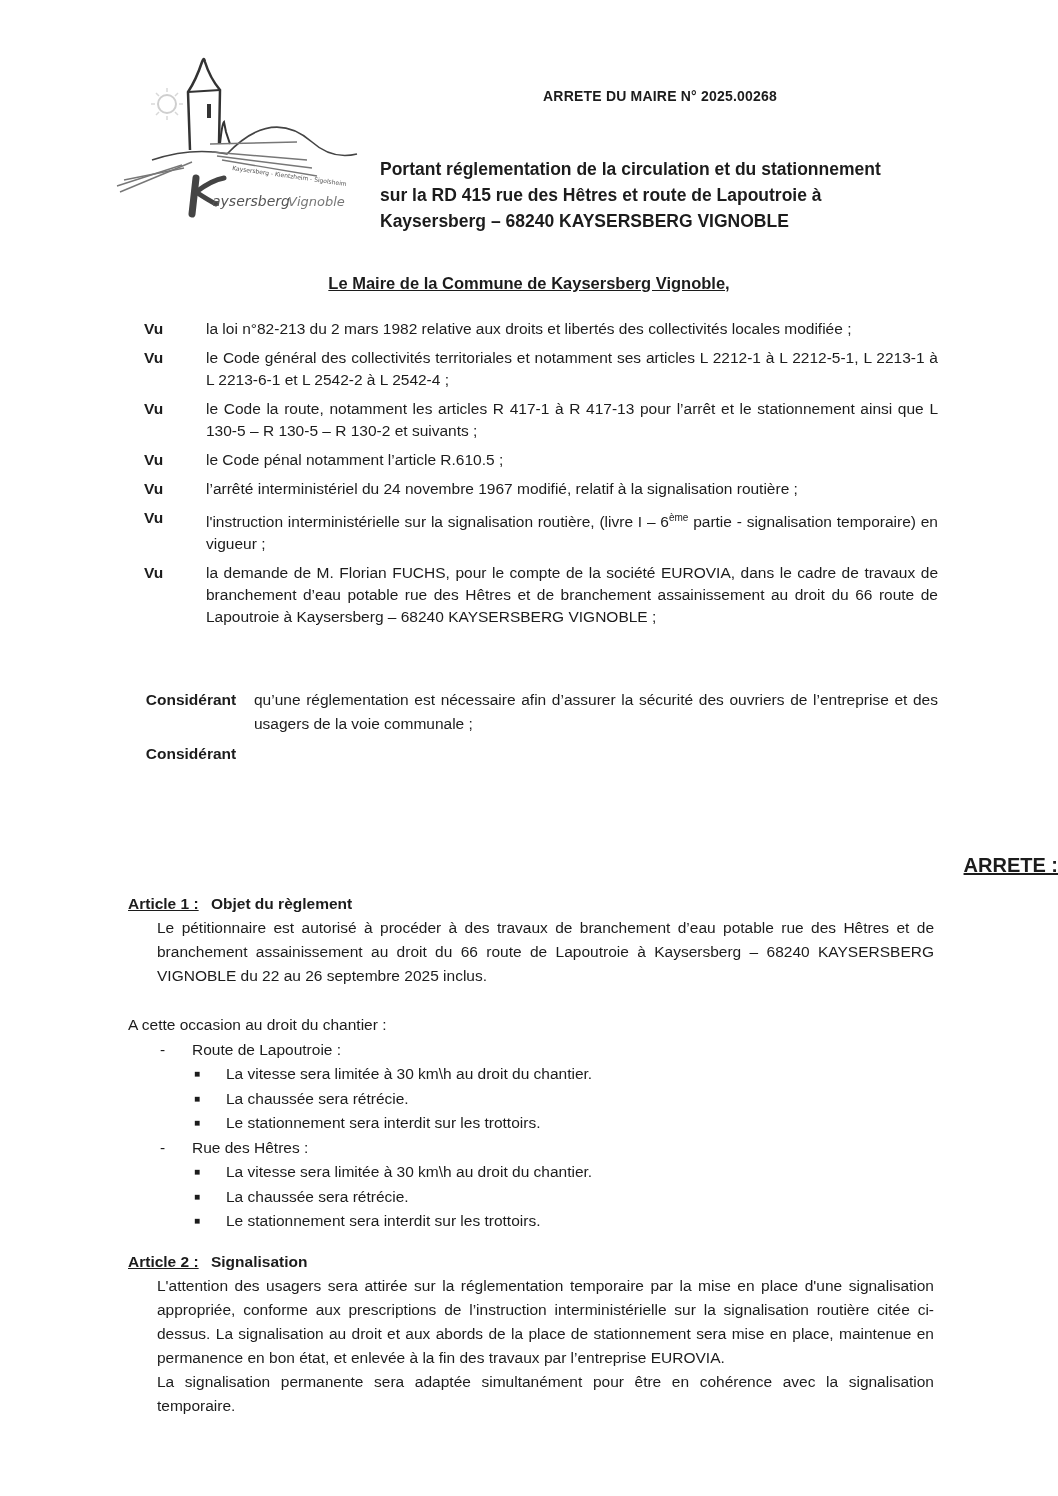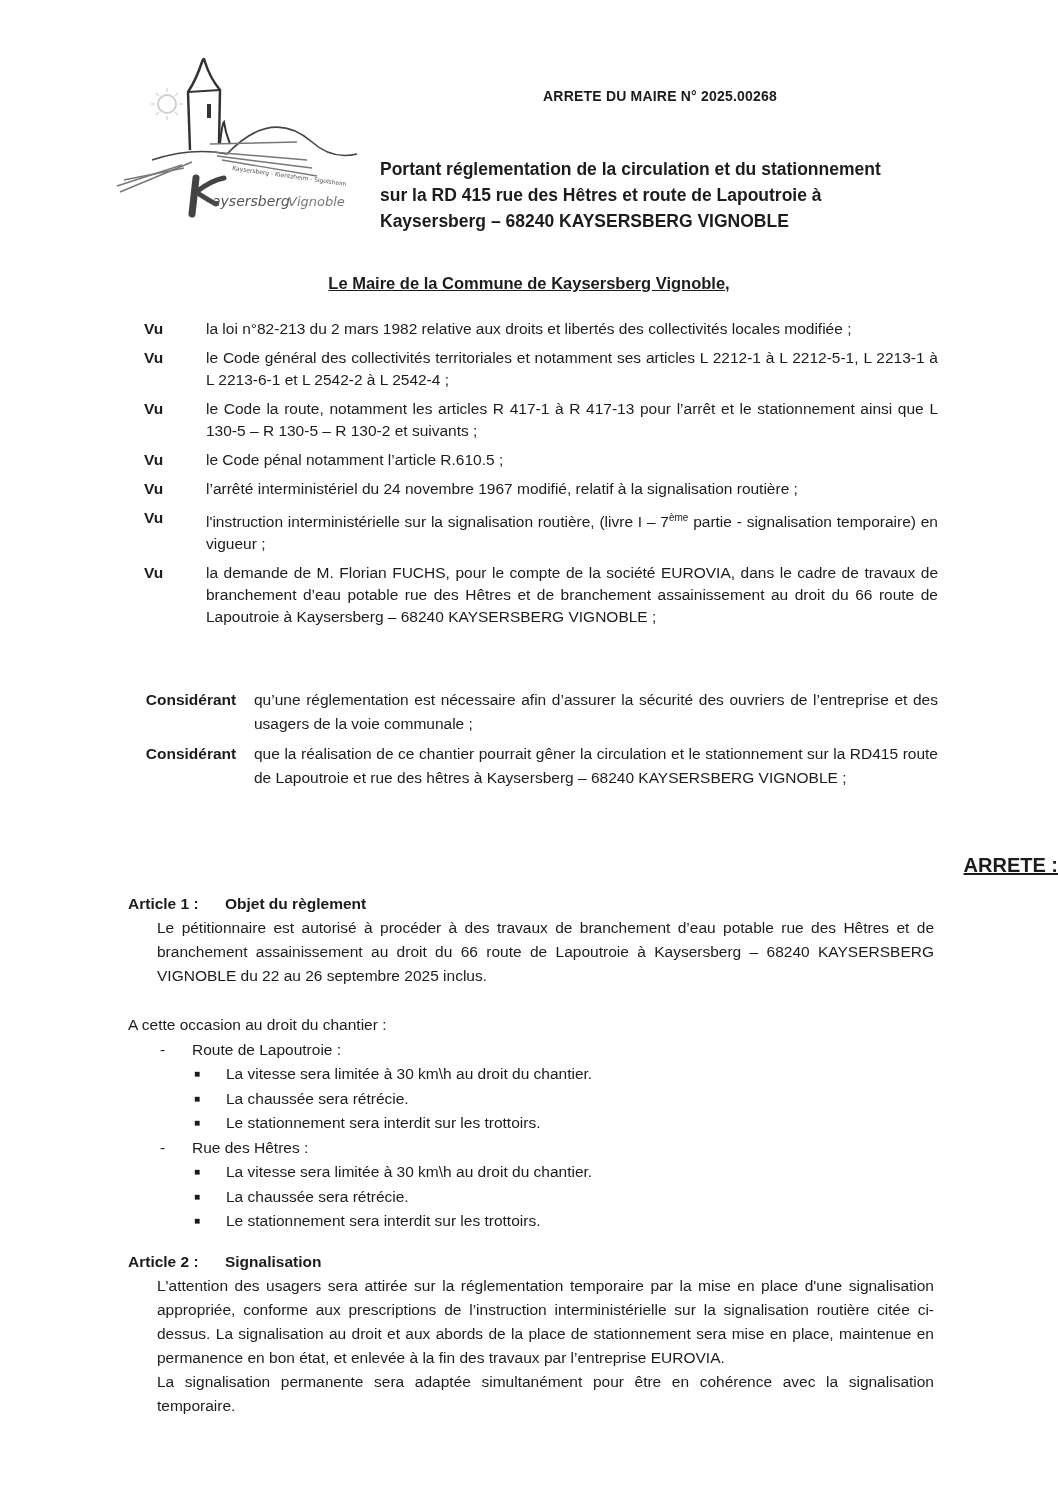--- a/index.html
+++ b/index.html
@@ -29,21 +29,21 @@
   .cons-list { position: absolute; left: 128px; top: 688px; width: 810px; }
   .cons-row { display: flex; line-height: 24px; margin-bottom: 6px; }
   .cons-label { width: 126px; flex: none; font-weight: bold; text-align: center; }
   .cons-text { flex: 1; text-align: justify; }
   .arrete-heading {
     position: absolute; left: 0; top: 854px; width: 1058px; text-align: right;
     font-weight: bold; font-size: 20px; text-decoration: underline;
   }
   .article { position: absolute; left: 128px; width: 806px; line-height: 24px; }
   .art-head { font-weight: bold; }
-  .art-num { margin-right: 22px; text-align: center; }
+  .art-num { text-decoration: underline; margin-right: 8px; text-align: center; }
   .art-text { text-align: justify; text-align-last: left; margin-left: 29px; }
   .occasion { position: absolute; left: 128px; top: 1013px; width: 806px; line-height: 24.5px; }
   .road { display: flex; padding-left: 32px; }
   .road .dash { width: 32px; flex: none; }
   .bullet { display: flex; padding-left: 66px; }
   .bullet .sq { width: 32px; flex: none; font-size: 10px; }
   sup { font-size: 10px; }
   svg text { font-family: "DejaVu Sans", sans-serif; }
 </style>
 </head>
@@ -116,36 +116,35 @@
     <div class="vu-row">
       <div class="vu-label">Vu</div>
       <div class="vu-text">le Code pénal notamment l’article R.610.5 ;</div>
     </div>
     <div class="vu-row">
       <div class="vu-label">Vu</div>
       <div class="vu-text">l’arrêté interministériel du 24 novembre 1967 modifié, relatif à la signalisation routière ;</div>
     </div>
     <div class="vu-row">
       <div class="vu-label">Vu</div>
-      <div class="vu-text"><span>l'instruction interministérielle sur la signalisation routière, (livre I – 7</span><sup>ème</sup><span> partie - signalisation temporaire) en vigueur ;</span></div>
+      <div class="vu-text"><span>l'instruction interministérielle sur la signalisation routière, (livre I – 6</span><sup>ème</sup><span> partie - signalisation temporaire) en vigueur ;</span></div>
     </div>
     <div class="vu-row">
       <div class="vu-label">Vu</div>
       <div class="vu-text">la demande de M. Florian FUCHS, pour le compte de la société EUROVIA, dans le cadre de travaux de branchement d’eau potable rue des Hêtres et de branchement assainissement au droit du 66 route de Lapoutroie à Kaysersberg – 68240 KAYSERSBERG VIGNOBLE ;</div>
     </div>
   </div>
 
   <div class="cons-list">
     <div class="cons-row">
       <div class="cons-label">Considérant</div>
       <div class="cons-text">qu’une réglementation est nécessaire afin d’assurer la sécurité des ouvriers de l’entreprise et des usagers de la voie communale ;</div>
     </div>
     <div class="cons-row">
       <div class="cons-label">Considérant</div>
-      <div class="cons-text">que la réalisation de ce chantier pourrait gêner la circulation et le stationnement sur la RD415 route de Lapoutroie et rue des hêtres à Kaysersberg – 68240 KAYSERSBERG VIGNOBLE ;</div>
     </div>
   </div>
 
   <div class="arrete-heading">ARRETE :</div>
 
   <div class="article" style="top:892px;">
     <div class="art-head">
       <span class="art-num">Article 1 :</span>
       <span>Objet du règlement</span>
     </div>

